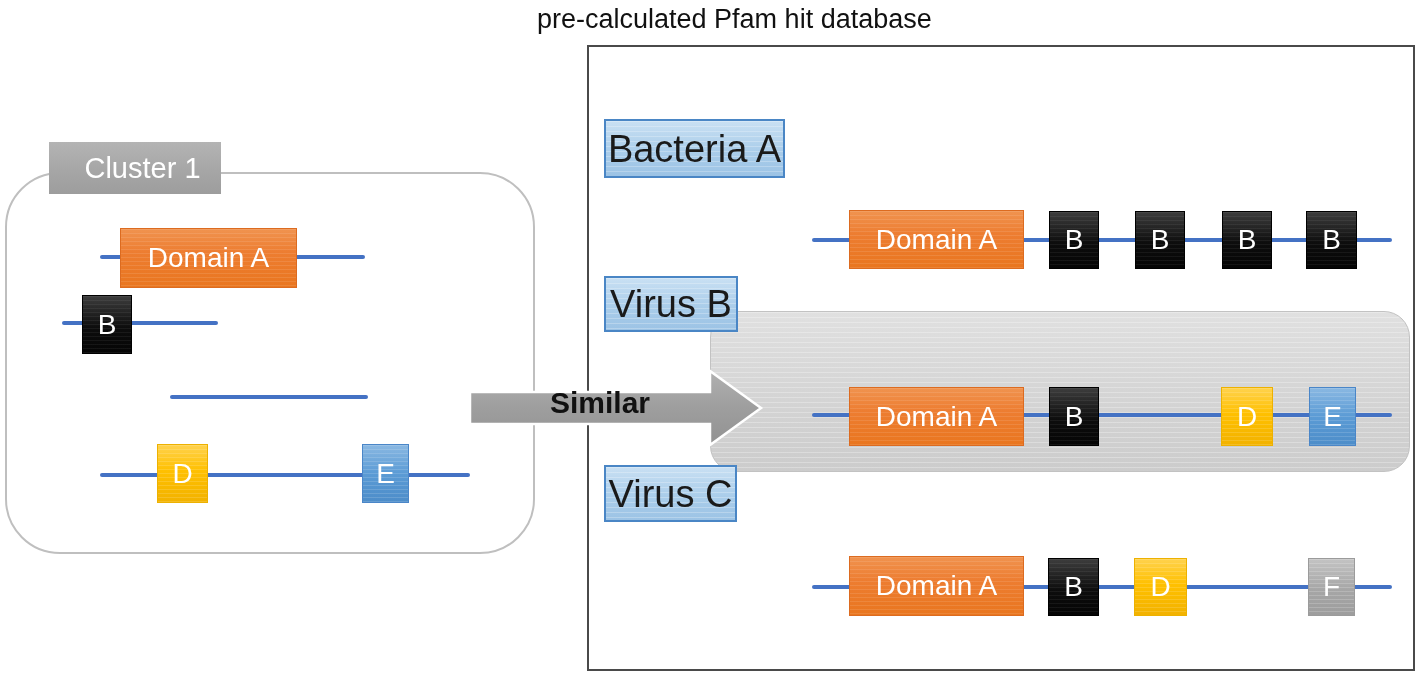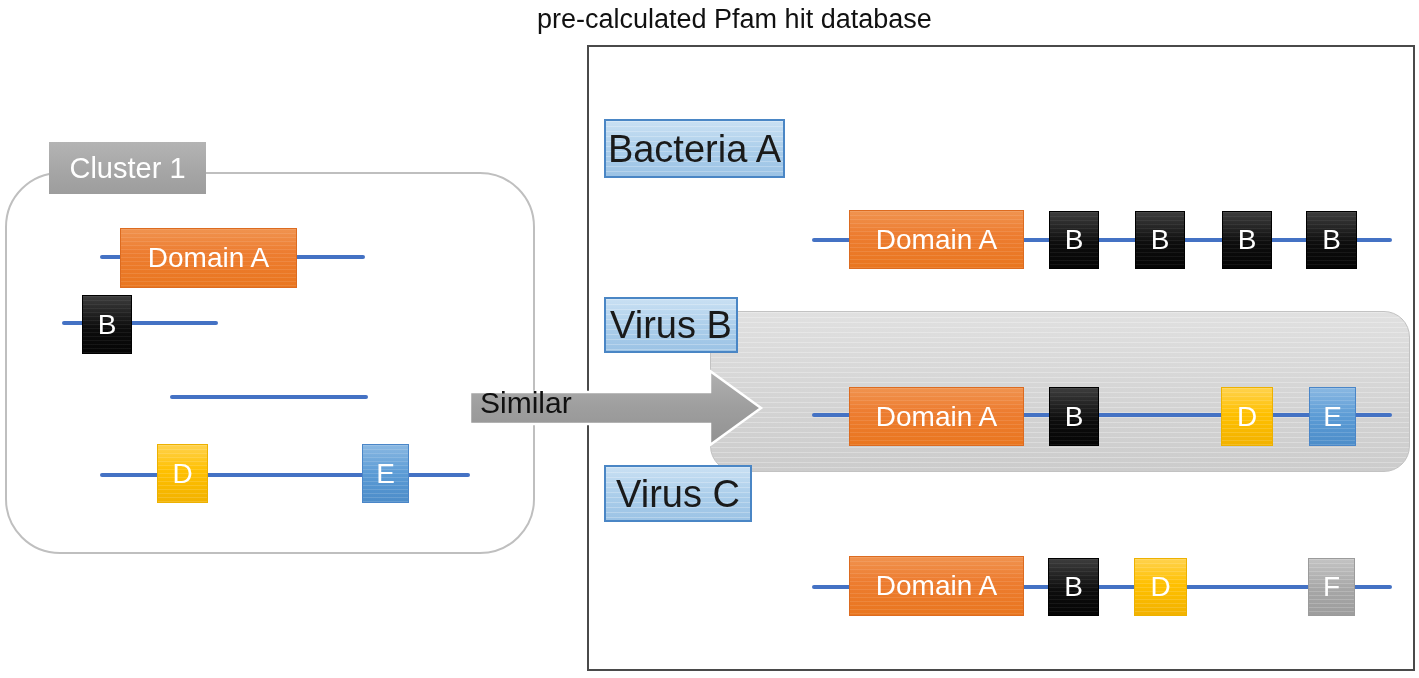--- a/index.html
+++ b/index.html
@@ -53,28 +53,29 @@
     border:2px solid #4a86c5;box-sizing:border-box;color:#1a1a1a;font-size:38px;line-height:1;
     background:
       repeating-linear-gradient(180deg,rgba(255,255,255,.25) 0 1px,rgba(255,255,255,0) 1px 5px),
       linear-gradient(180deg,#c9e0f3 0%,#aacdea 55%,#9cc3e5 100%);
   }
   .cluster-label{
     position:absolute;left:49px;top:142px;width:157px;height:52px;
     display:flex;align-items:center;justify-content:center;
     color:#fff;font-size:29px;line-height:1;
     background:linear-gradient(180deg,#b4b4b4 0%,#a6a6a6 55%,#9d9d9d 100%);
+    padding-left:15px;
   }
   .diagram-title{
     position:absolute;left:537px;top:4px;font-size:27px;color:#111;white-space:nowrap;
   }
   .arrow-wrap{position:absolute;left:468px;top:368px;width:296px;height:80px;}
   .arrow-label{
-    position:absolute;left:480px;top:388px;width:240px;
-    font-size:30px;color:#111;line-height:1;
+    position:absolute;left:480px;top:388px;width:240px;text-align:center;
+    font-size:30px;color:#111;line-height:1;font-weight:bold;
   }
 </style>
 </head>
 <body>
 
 <div id="stage">
 
   <div class="db-panel"></div>
 
   <div class="highlight"></div>
@@ -112,27 +113,27 @@
   <div class="dom blue" style="left:362px;top:444px;width:47px;height:59px;">E</div>
 
   <div class="entry-label" style="left:604px;top:119px;width:181px;height:59px;">Bacteria A</div>
   <div class="seq-line" style="left:812px;top:238px;width:580px;"></div>
   <div class="dom orange" style="left:849px;top:210px;width:175px;height:59px;">Domain A</div>
   <div class="dom black" style="left:1049px;top:211px;width:50px;height:58px;">B</div>
   <div class="dom black" style="left:1135px;top:211px;width:50px;height:58px;">B</div>
   <div class="dom black" style="left:1222px;top:211px;width:50px;height:58px;">B</div>
   <div class="dom black" style="left:1306px;top:211px;width:51px;height:58px;">B</div>
 
-  <div class="entry-label" style="left:604px;top:297px;width:134px;height:56px;">Virus B</div>
+  <div class="entry-label" style="left:604px;top:276px;width:134px;height:56px;">Virus B</div>
   <div class="seq-line" style="left:812px;top:413px;width:580px;"></div>
   <div class="dom orange" style="left:849px;top:387px;width:175px;height:59px;">Domain A</div>
   <div class="dom black" style="left:1049px;top:387px;width:50px;height:59px;">B</div>
   <div class="dom gold" style="left:1221px;top:387px;width:52px;height:59px;">D</div>
   <div class="dom blue" style="left:1309px;top:387px;width:47px;height:59px;">E</div>
 
-  <div class="entry-label" style="left:604px;top:465px;width:148px;height:57px;">Virus C</div>
+  <div class="entry-label" style="left:604px;top:465px;width:133px;height:57px;">Virus C</div>
   <div class="seq-line" style="left:812px;top:585px;width:580px;"></div>
   <div class="dom orange" style="left:849px;top:556px;width:175px;height:60px;">Domain A</div>
   <div class="dom black" style="left:1048px;top:558px;width:51px;height:58px;">B</div>
   <div class="dom gold" style="left:1134px;top:558px;width:53px;height:58px;">D</div>
   <div class="dom gray" style="left:1308px;top:558px;width:47px;height:58px;">F</div>
 
 </div>
 
 </body></html>

